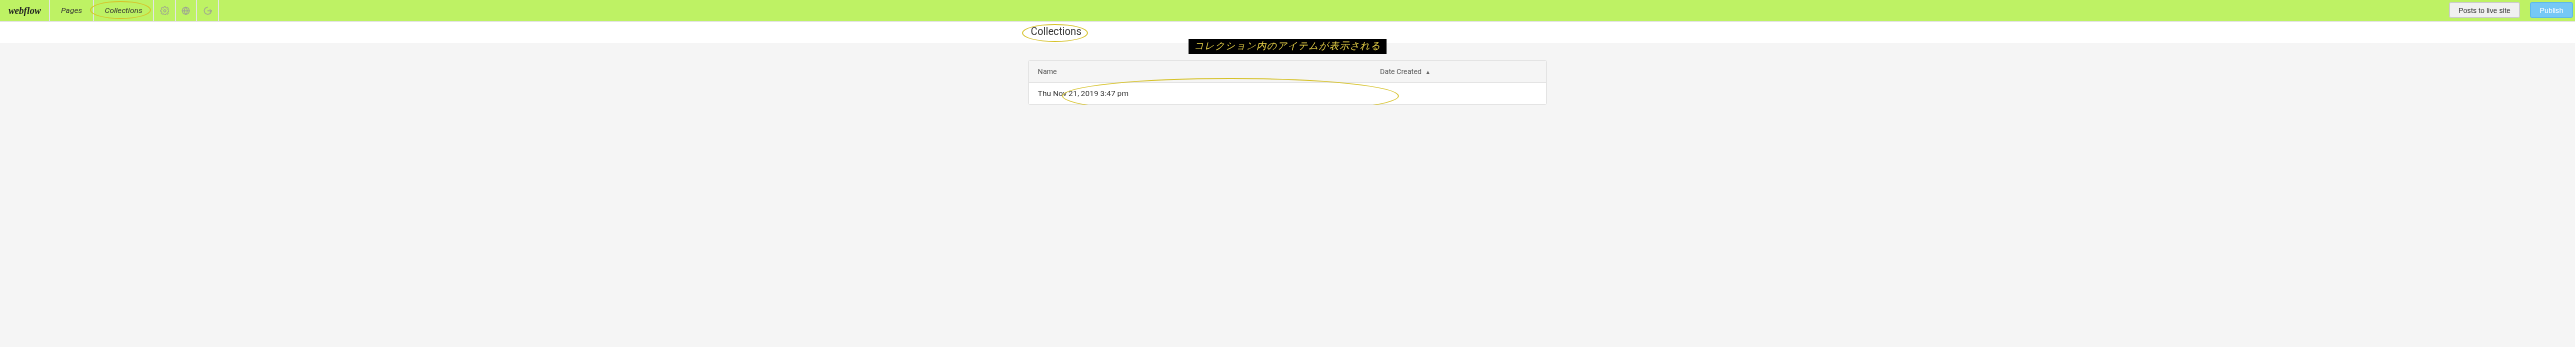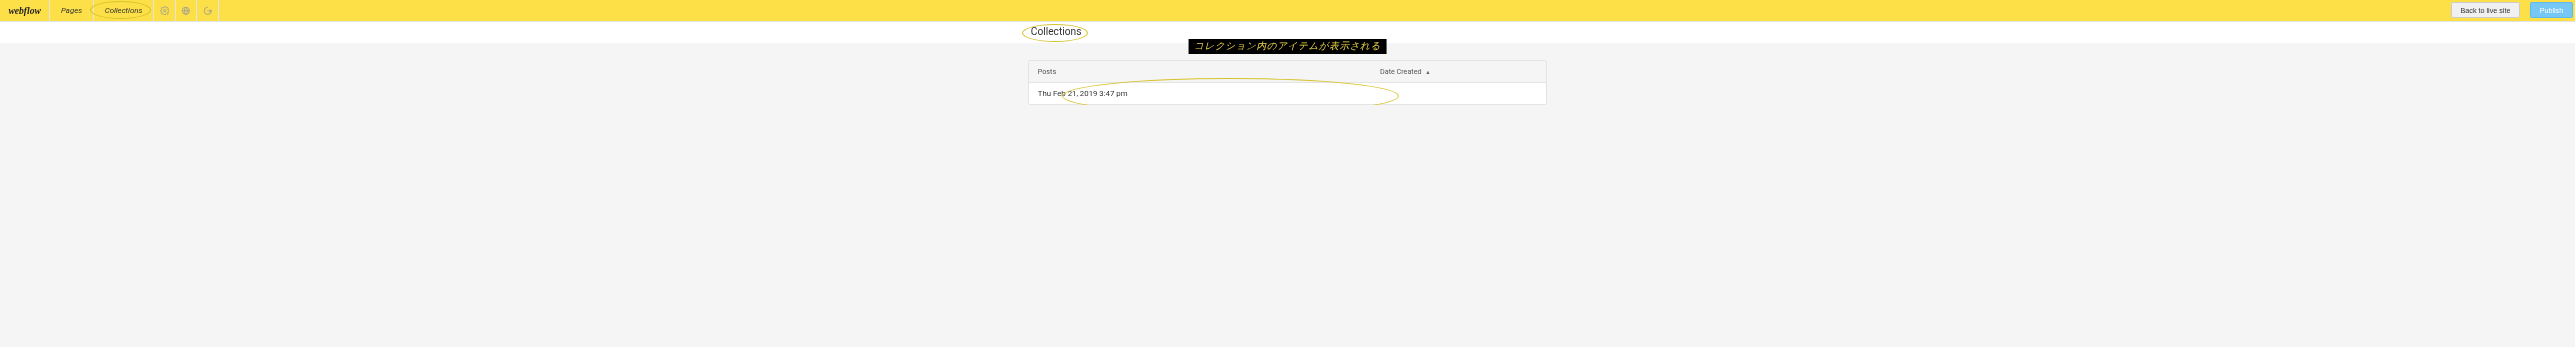--- a/index.html
+++ b/index.html
@@ -8,21 +8,21 @@
     background: #f5f5f5;
     color: #333;
     font-size: 7.8px;
     width: 100%;
   }
 
   
   .topbar {
     display: flex;
     align-items: stretch;
-    background: #fde047;
+    background: #bef264;
     border-bottom: 0.6px solid #e4e4e4;
     height: 21.7px;
   }
   .logo {
     font-family: Georgia, 'Times New Roman', serif;
     font-style: italic;
     font-weight: bold;
     font-size: 9.6px;
     padding: 0 8.4px;
     display: flex;
@@ -183,43 +183,43 @@
       <path d="M3 12h18M12 3a14 14 0 0 1 0 18M12 3a14 14 0 0 0 0 18"></path>
     </svg>
   </div>
   <div class="nav-icon">
     <svg viewBox="0 0 24 24" fill="none" stroke="currentColor" stroke-width="2">
       <path d="M12 3a9 9 0 1 0 9 9"></path>
       <path d="M17 8l4 4-4 4M21 12H11"></path>
     </svg>
   </div>
   <div class="topbar-spacer"></div>
-  <button class="btn">Back to live site</button>
+  <button class="btn">Posts to live site</button>
   <button class="btn publish">Publish</button>
 </div>
 
 <div class="title-row">
   <div class="content-wrap" style="position:relative;">
     <div class="page-title">Collections</div>
 
     <span class="hl" style="left:-3.6px; top:-2.4px; width:66px; height:18px;"></span>
   </div>
 </div>
 
 <div class="annotation">コレクション内のアイテムが表示される</div>
 
 <div class="content-wrap" style="position:relative;">
   <div class="collections-table">
     <div class="thead">
-      <div class="th col-name">Posts</div>
+      <div class="th col-name">Name</div>
       <div class="th col-date">
         <span>Date Created</span>
         <span class="sort-arrow">▲</span>
       </div>
     </div>
     <div class="tbody-row">
-      <div class="td col-date">Thu Feb 21, 2019 3:47 pm</div>
+      <div class="td col-date">Thu Nov 21, 2019 3:47 pm</div>
     </div>
   </div>
 
   <span class="hl" style="left:36px; top:18px; width:337px; height:36px;"></span>
 </div>
 
 
 </body></html>

